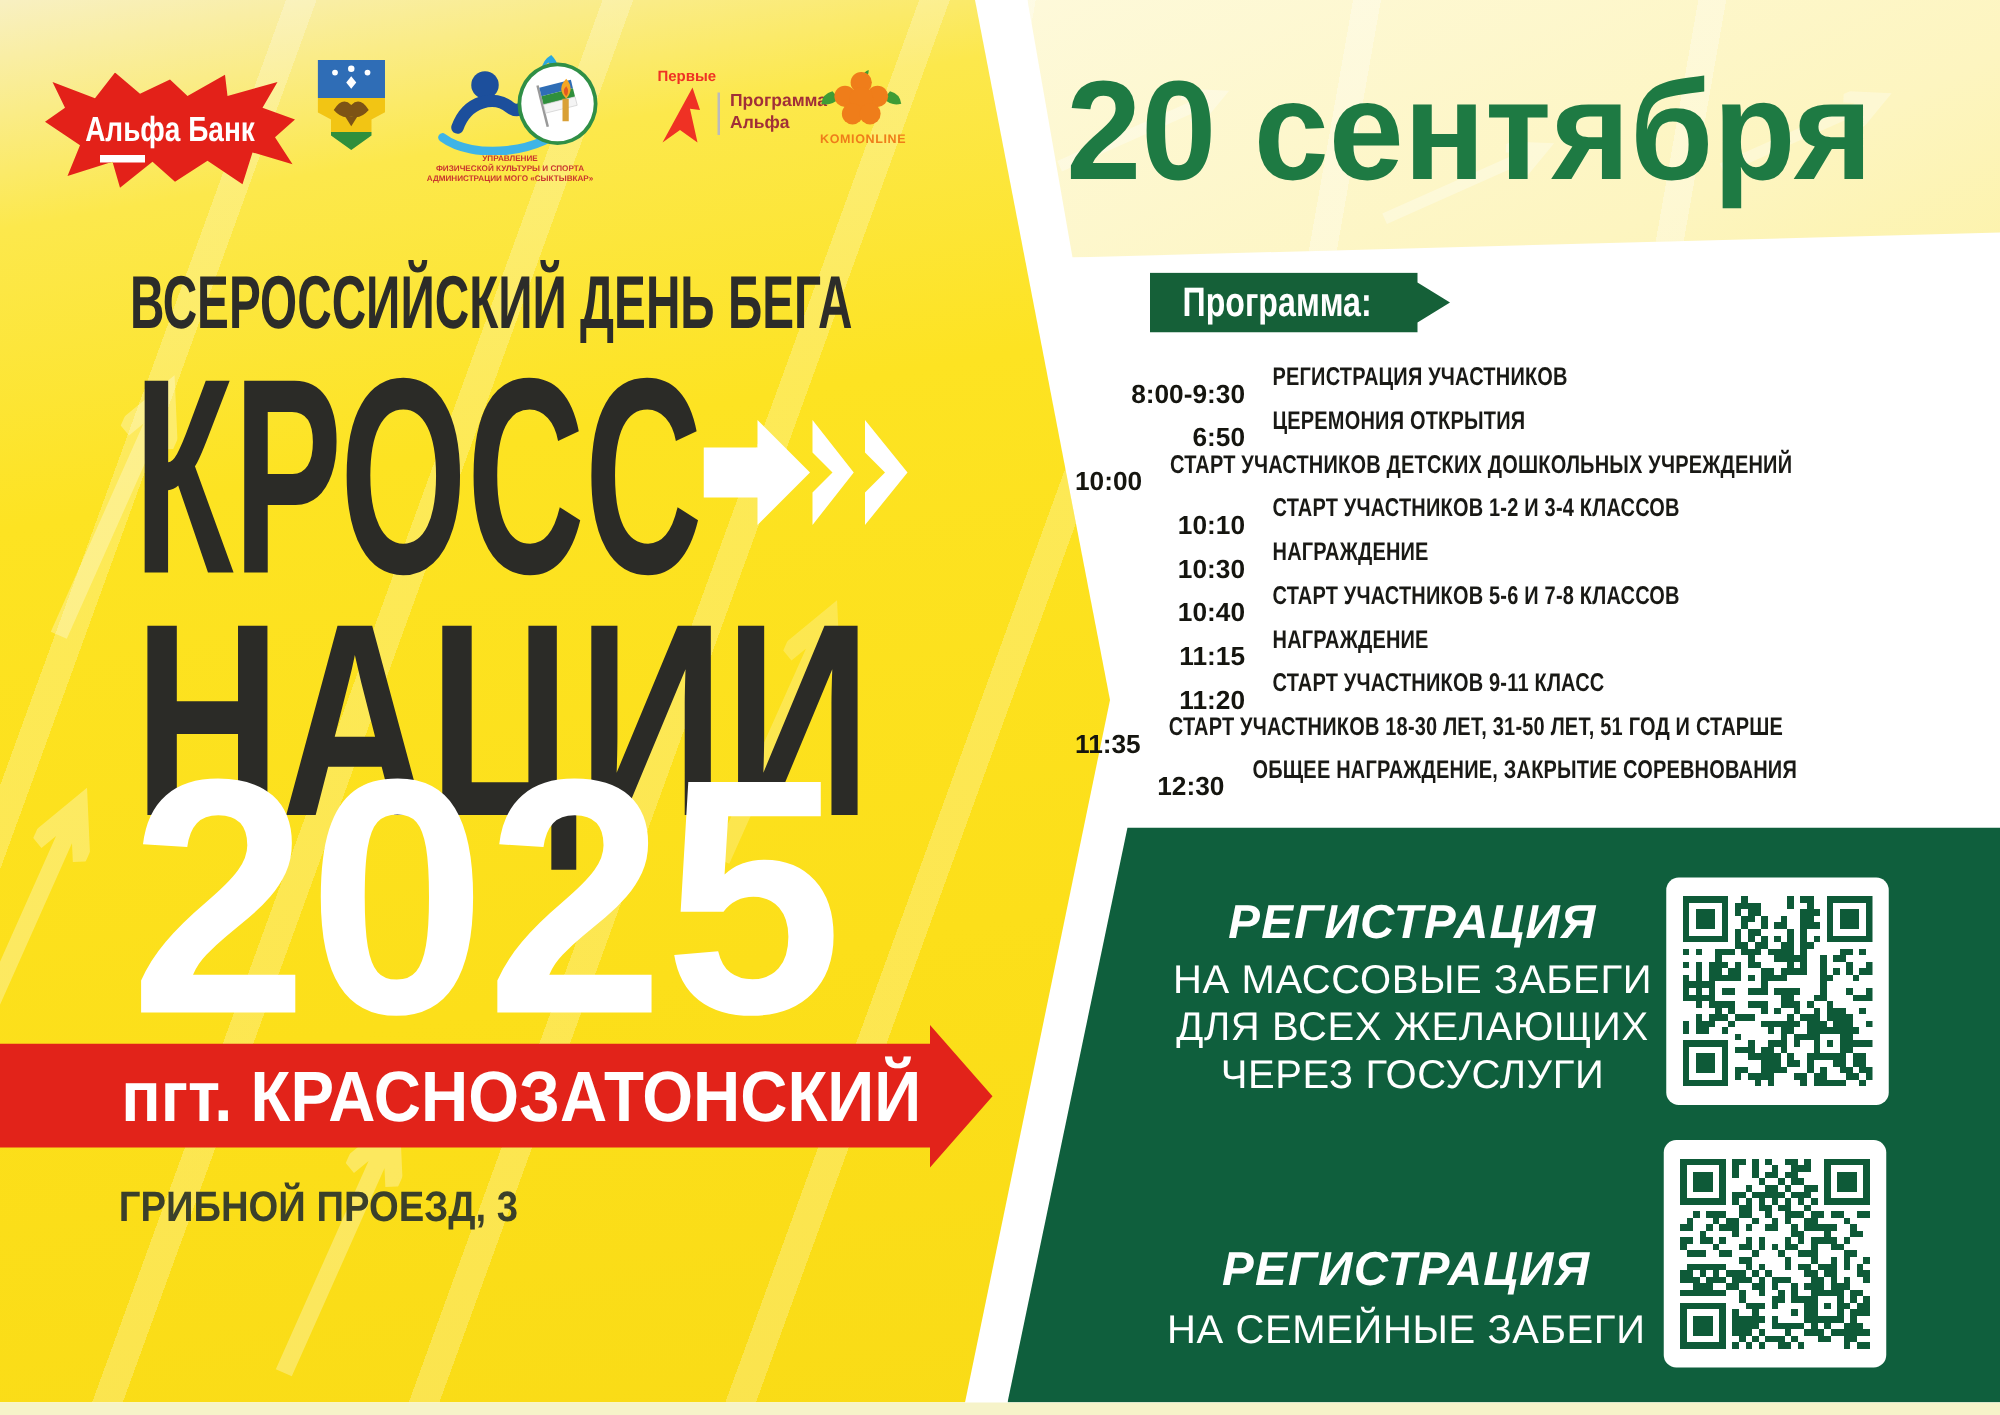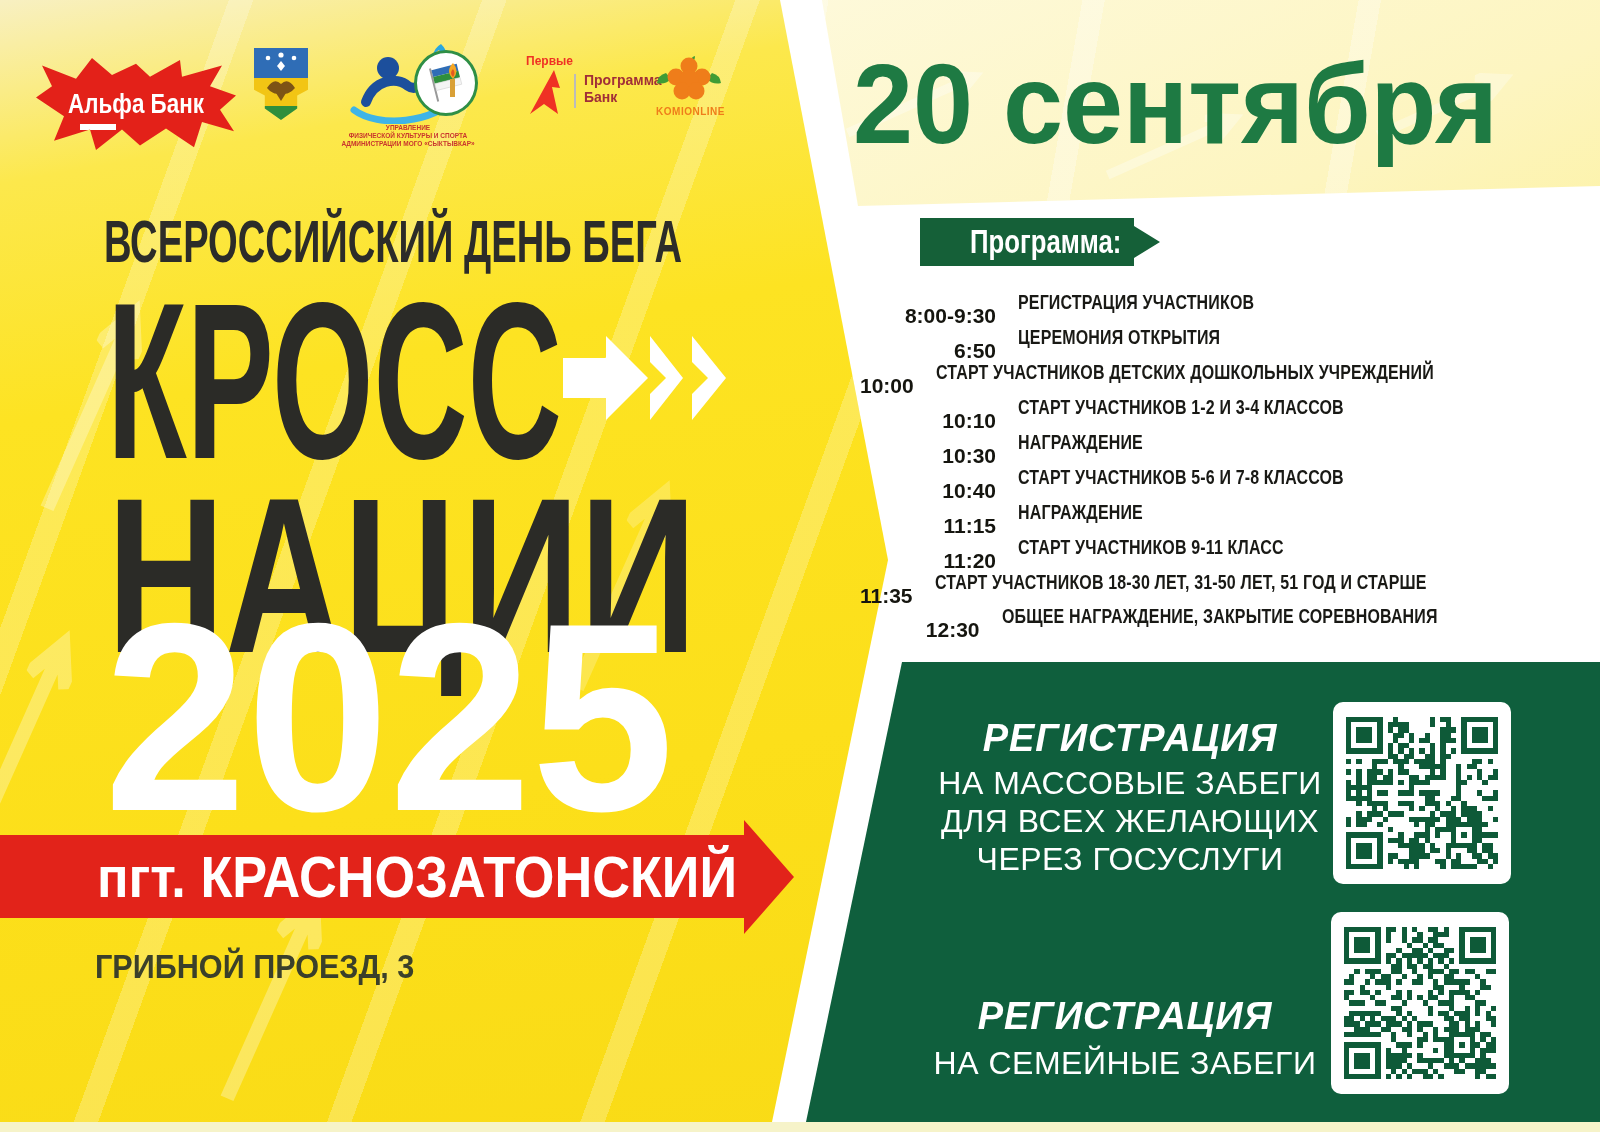--- a/index.html
+++ b/index.html
@@ -52,21 +52,21 @@
   .logo-pervye .div{position:absolute;left:52px;top:20px;width:2px;height:34px;background:#bbb;}
   .logo-pervye .reg{position:absolute;left:62px;top:18px;font-size:14px;line-height:17px;
     font-weight:bold;color:#a12f38;}
 
   .logo-komi{left:638px;top:55px;width:105px;height:62px;}
   .logo-komi .t{position:absolute;left:0;right:0;bottom:0;text-align:center;font-size:10px;
     font-weight:bold;color:#ef7d1a;letter-spacing:.5px;}
 
   
   .badge{left:920px;top:218px;width:240px;height:55px;background:#156038;
-    clip-path:polygon(0 0,214px 0,214px 8px,240px 24px,214px 40px,214px 48px,0 48px);padding-left:24px;}
+    clip-path:polygon(0 0,214px 0,214px 8px,240px 24px,214px 40px,214px 48px,0 48px);}
   .badge span{display:inline-block;margin-left:26px;line-height:48px;color:#fff;font-size:33px;
     font-weight:bold;transform:scaleX(.78);transform-origin:left center;white-space:nowrap;}
 
   .schedule{left:860px;top:285px;width:700px;}
   .srow{display:flex;align-items:center;height:34.9px;}
   .srow .time{width:136px;text-align:right;margin-right:22px;font-size:21px;font-weight:bold;color:#15150f;margin-top:28px;}
   .srow .task{font-size:20.5px;font-weight:bold;color:#191915;white-space:nowrap;
     transform:scaleX(.78);transform-origin:left center;letter-spacing:.2px;}
 
   .reg-block{color:#fff;text-align:center;}
@@ -168,21 +168,21 @@
   </div>
 
   <div class="abs logo-pervye">
     <div class="lbl">Первые</div>
     <svg class="abs" style="left:2px;top:12px;" width="44" height="50" viewBox="0 0 44 50">
       <polygon points="6,48 30,4 36,22 28,21 34,48 20,38" fill="#ef3124"></polygon>
     </svg>
     <div class="div"></div>
     <div class="reg">
       <div>Программа</div>
-      <div>Банк</div>
+      <div>Альфа</div>
     </div>
   </div>
 
   <div class="abs logo-komi">
     <svg class="abs" style="left:18px;top:0;" width="66" height="46" viewBox="0 0 66 46">
       <path d="M33 8 q2 -6 6 -7 q0 5 -4 8 Z" fill="#3f9c35"></path>
       <path d="M10 18 q-8 2 -9 10 q8 2 14 -4 Z" fill="#3f9c35"></path>
       <path d="M56 18 q8 2 9 10 q-8 2 -14 -4 Z" fill="#3f9c35"></path>
       <circle cx="33" cy="11" r="8.5" fill="#ef7d1a"></circle>
       <circle cx="20" cy="22" r="8.5" fill="#ef7d1a"></circle>

